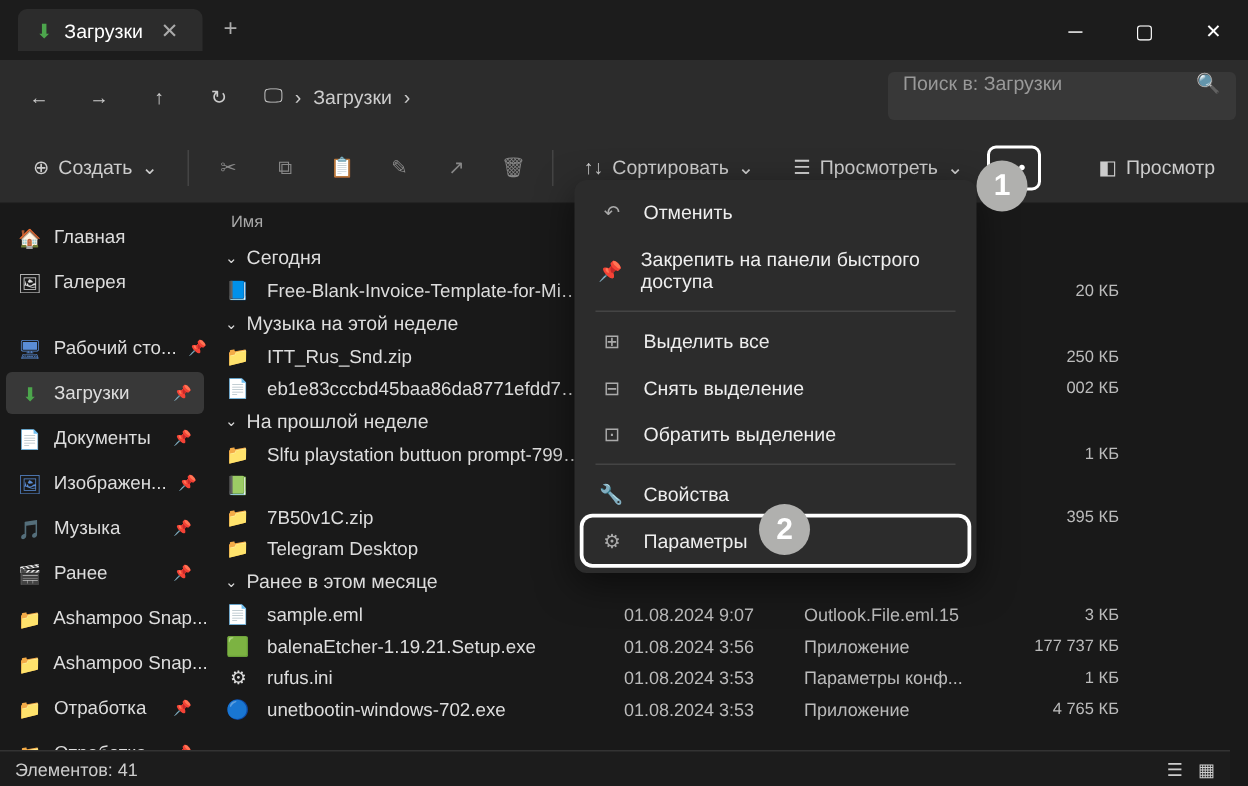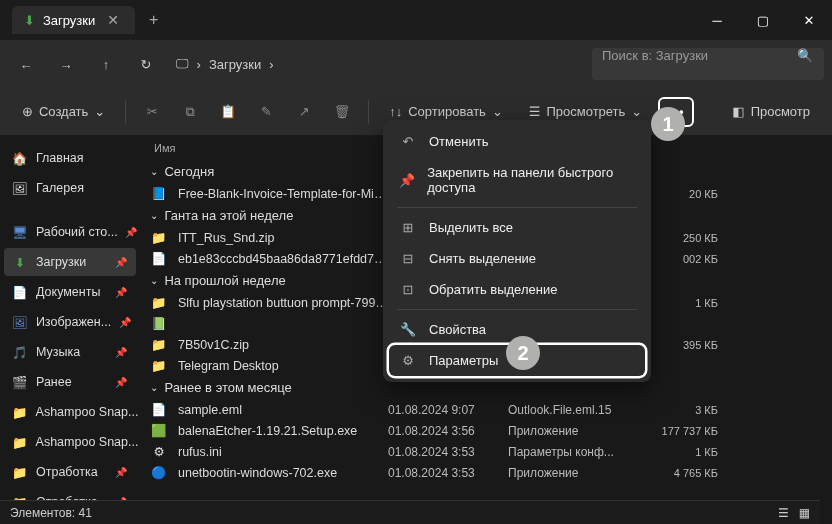--- a/index.html
+++ b/index.html
@@ -26,21 +26,21 @@
 .side-item.active { background: #383838; }
 .side-item .pin { margin-left: auto; color: #5a8dd6; font-size: 10px; }
 .side-icon { width: 16px; height: 16px; display: flex; align-items: center; justify-content: center; }
 .content { flex: 1; overflow: hidden; position: relative; }
 .col-header { padding: 6px 14px; color: #aaa; font-size: 11px; }
 .group { padding: 4px 10px; color: #ddd; display: flex; align-items: center; gap: 6px; font-size: 13px; }
 .chevron { font-size: 10px; }
 .row { display: flex; align-items: center; padding: 3px 10px; color: #ddd; font-size: 12.5px; }
 .row .icon { width: 18px; margin-right: 10px; display: flex; justify-content: center; }
 .row .name { width: 210px; white-space: nowrap; overflow: hidden; text-overflow: ellipsis; }
-.row .date { width: 120px; color: #bbb; font-size: 12px; }
+.row .date { width: 120px; color: #bbb; font-size: 12px; margin-left: 28px; }
 .row .type { width: 140px; color: #bbb; font-size: 12px; white-space: nowrap; overflow: hidden; text-overflow: ellipsis; }
 .row .size { width: 70px; text-align: right; color: #bbb; font-size: 11px; }
 .ctx-menu { position: absolute; left: 383px; top: 120px; width: 268px; background: #2c2c2c; border-radius: 8px; padding: 6px; box-shadow: 0 8px 24px rgba(0,0,0,0.5); z-index: 100; }
 .ctx-item { display: flex; align-items: center; gap: 12px; padding: 8px 10px; color: #eee; border-radius: 4px; font-size: 13px; }
 .ctx-item.highlighted { box-shadow: 0 0 0 2.5px #fff; border-radius: 6px; }
 .ctx-sep { height: 1px; background: #444; margin: 4px 8px; }
 .ctx-icon { width: 18px; display: flex; justify-content: center; color: #aaa; }
 .callout { position: absolute; width: 34px; height: 34px; border-radius: 50%; background: #b0b0ae; color: #fff; display: flex; align-items: center; justify-content: center; font-size: 20px; font-weight: 600; z-index: 200; }
 .statusbar { position: absolute; bottom: 0; left: 0; right: 12px; height: 24px; background: #1c1c1c; display: flex; align-items: center; padding: 0 10px; color: #ccc; font-size: 12px; border-top: 1px solid #333; }
 .status-icons { margin-left: auto; display: flex; gap: 10px; }
@@ -183,21 +183,21 @@
         </div>
         <div class="row">
           <span class="icon ">📘</span>
           <span class="name">Free-Blank-Invoice-Template-for-Micros...</span>
           <span class="date"></span>
           <span class="type"></span>
           <span class="size">20 КБ</span>
         </div>
         <div class="group">
           <span class="chevron">⌄</span> 
-          <span>Ганта на этой неделе</span>
+          <span>Музыка на этой неделе</span>
         </div>
         <div class="row">
           <span class="icon ">📁</span>
           <span class="name">ITT_Rus_Snd.zip</span>
           <span class="date"></span>
           <span class="type"></span>
           <span class="size">250 КБ</span>
         </div>
         <div class="row">
           <span class="icon ">📄</span>

